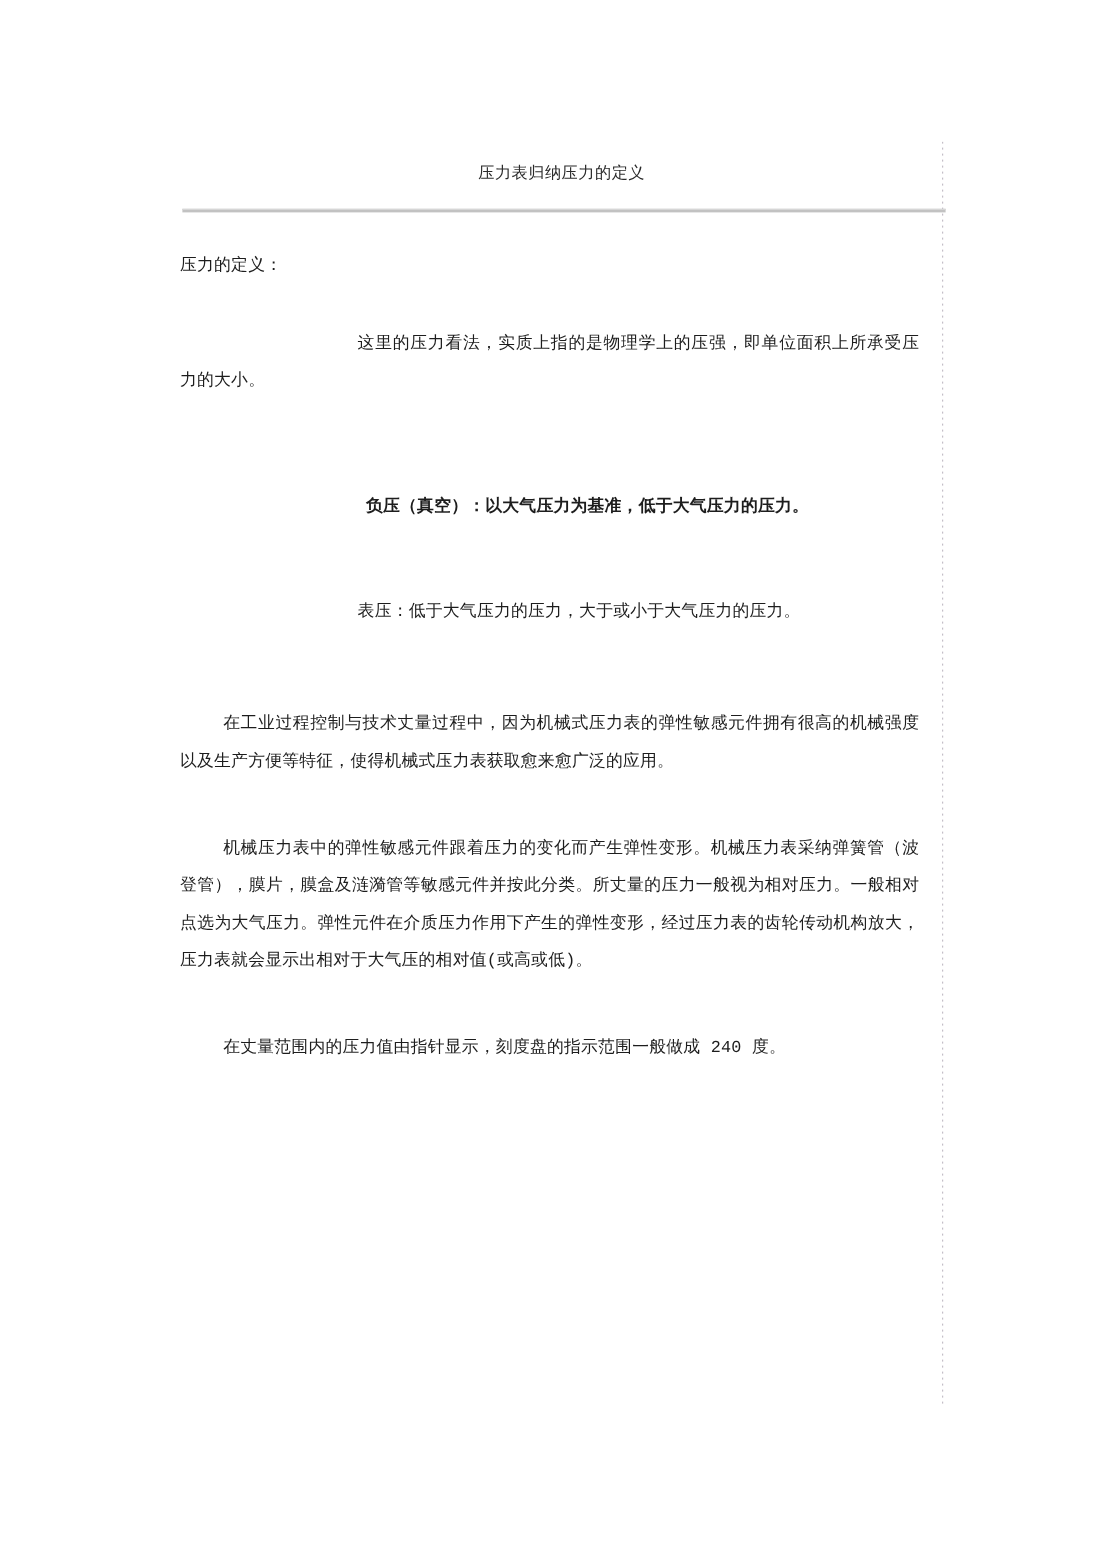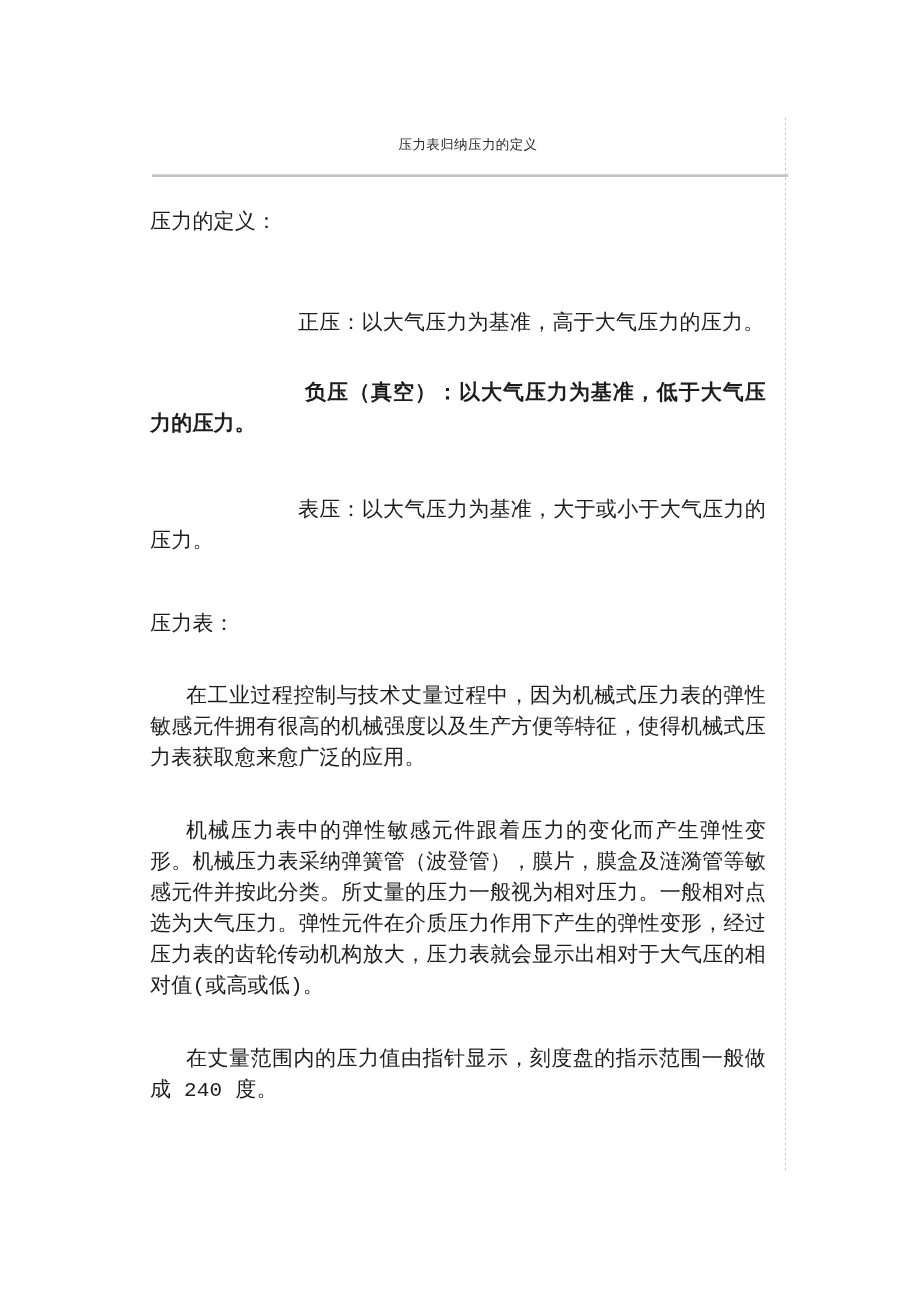--- a/index.html
+++ b/index.html
@@ -66,21 +66,21 @@
 
   
   #doc-body {
     position: absolute;
     left: 137px;
     top: 206px;
     width: 616px;
   }
 
   .blk {
-    font-size: 21px;
+    font-size: 14px;
     line-height: 31px;
     color: #1d1d1d;
     text-align: justify;
     text-justify: inter-ideograph;
     letter-spacing: .2px;
   }
 
   
   .section-heading {
     margin: 0 0 16px 0;
@@ -115,43 +115,42 @@
     <div class="header-title">压力表归纳压力的定义</div>
   </div>
   <div id="header-rule"></div>
 
   <div id="doc-body">
 
     <div class="blk section-heading" style="padding-top:0;">压力的定义：</div>
 
     <div class="spacer-sm"></div>
 
+    <div class="blk definition">这里的压力看法，实质上指的是物理学上的压强，即单位面积上所承受压力的大小。</div>
 
     <div class="spacer-sm"></div>
 
 
     <div class="spacer-sm"></div>
 
-    <div class="blk definition">正压：以大气压力为基准，高于大气压力的压力。</div>
 
     <div class="spacer-sm"></div>
 
     <div class="blk definition indent-wide">负压（真空）：以大气压力为基准，低于大气压力的压力。</div>
 
     <div class="spacer-sm"></div>
 
 
     <div class="spacer-sm"></div>
 
-    <div class="blk definition">表压：以大气压力为基准，大于或小于大气压力的压力。</div>
+    <div class="blk definition">表压：低于大气压力的压力，大于或小于大气压力的压力。</div>
 
     <div class="spacer-sm"></div>
 
 
-    <div class="blk section-heading">压力表：</div>
 
     <div class="spacer-md"></div>
 
     <div class="blk body-para">在工业过程控制与技术丈量过程中，因为机械式压力表的弹性敏感元件拥有很高的机械强度以及生产方便等特征，使得机械式压力表获取愈来愈广泛的应用。</div>
 
     <div class="spacer-sm"></div>
 
     <div class="blk body-para">机械压力表中的弹性敏感元件跟着压力的变化而产生弹性变形。机械压力表采纳弹簧管（波登管），膜片，膜盒及涟漪管等敏感元件并按此分类。所丈量的压力一般视为相对压力。一般相对点选为大气压力。弹性元件在介质压力作用下产生的弹性变形，经过压力表的齿轮传动机构放大，压力表就会显示出相对于大气压的相对值(或高或低)。</div>
 
     <div class="spacer-sm"></div>

